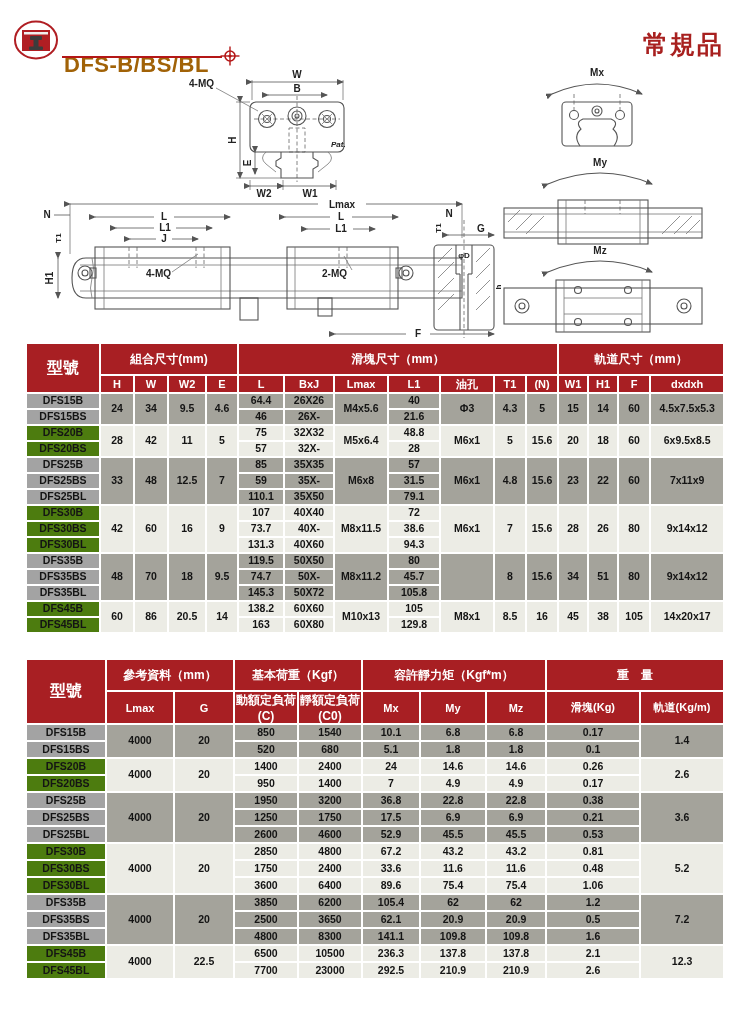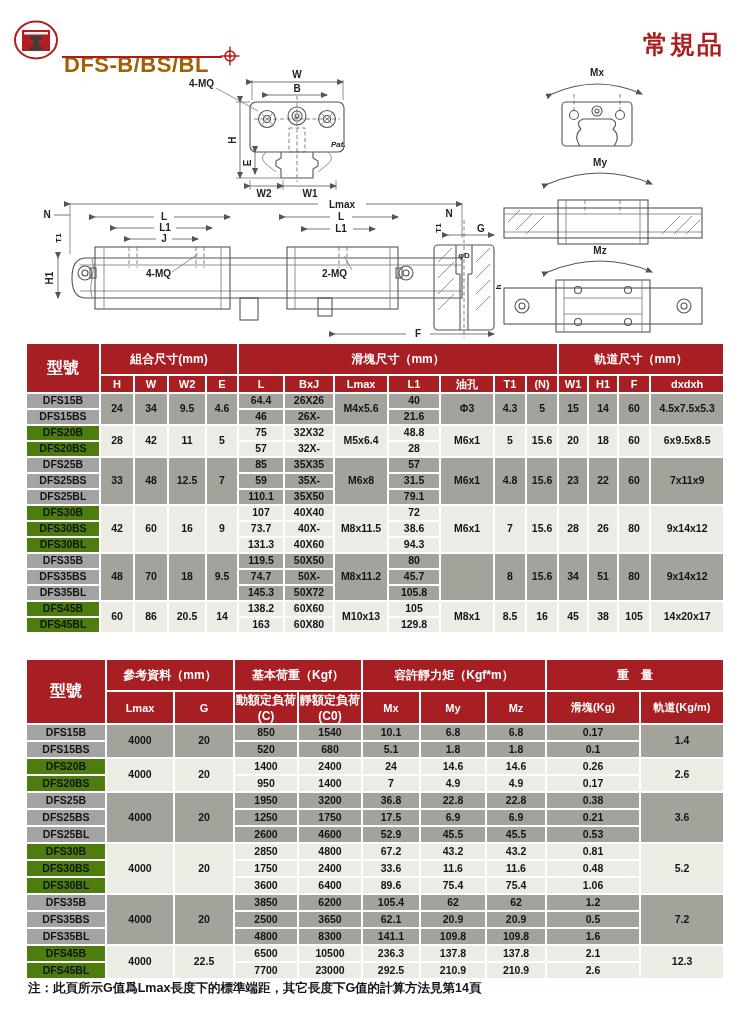--- a/index.html
+++ b/index.html
@@ -663,14 +663,13 @@
             <td>23000</td>
             <td>292.5</td>
             <td>210.9</td>
             <td>210.9</td>
             <td>2.6</td>
           </tr>
         </tbody>
       </table>
   </div>
 
-  <div class="note">注：此頁所示G值爲Lmax長度下的標準端距，其它長度下G值的計算方法見第14頁</div>
 </div>
 
 </body></html>

